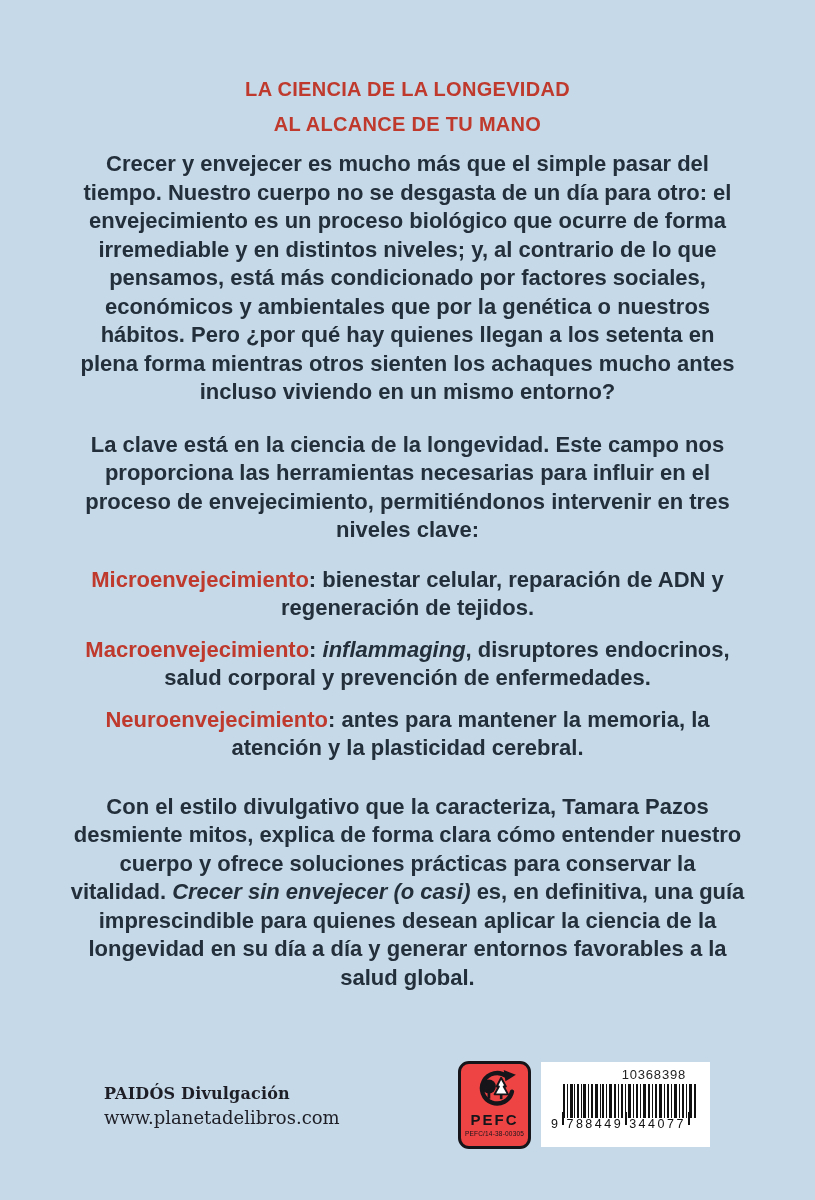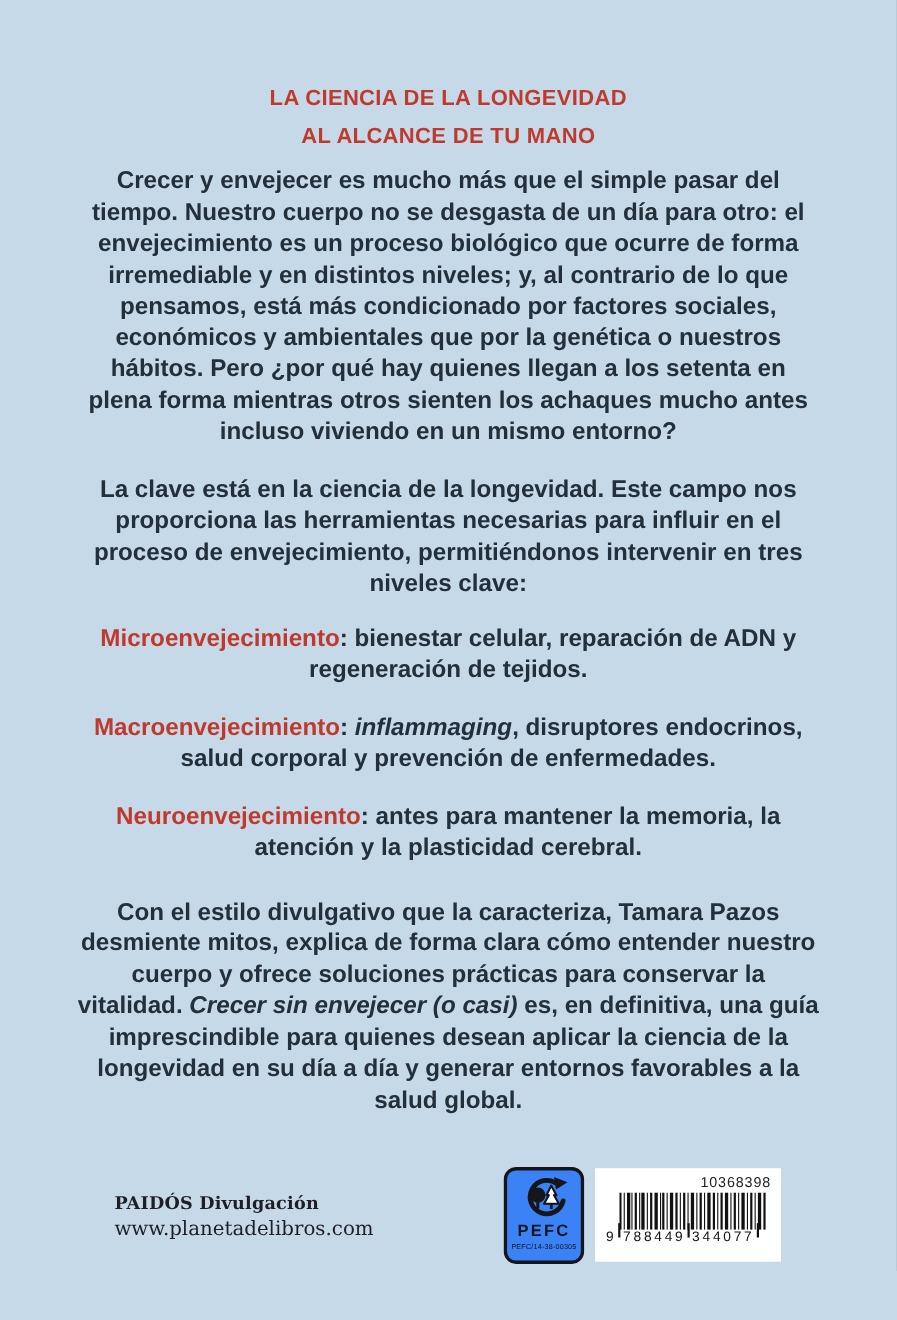--- a/index.html
+++ b/index.html
@@ -29,61 +29,61 @@
   .para {
     margin-top:8px;
     font-size:22px;
     line-height:28.5px;
     font-weight:700;
   }
   .para.second { margin-top:24px; }
   .levels { margin-top:21px; }
   .level { 
     font-size:22px; line-height:28.5px; font-weight:700;
-    margin-top:24px;
+    margin-top:13px;
   }
   .level:first-child { margin-top:0; }
   .level .term { color:#bf3a2c; }
   .level em, .closing em { font-style:italic; }
   .closing { margin-top:30px; }
 
   
   .publisher {
     position:absolute; left:104px; top:1084px;
     text-align:left; color:#1e1e26;
     font-family:"DejaVu Serif", serif;
   }
   .imprint { font-size:16px; font-weight:bold; letter-spacing:.2px; }
   .url { font-size:18px; line-height:23px; margin-top:3px; }
   .url + .url { margin-top:0;text-align:right; }
 
   .pefc-box {
     position:absolute; left:458px; top:1061px;
     width:73px; height:88px;
-    background:#3b82f6;
+    background:#ef4444;
     border:3px solid #15151a;
     border-radius:11px;
     display:flex; flex-direction:column; align-items:center;
   }
   .pefc-mark { margin-top:6px; }
   .pefc-label {
     font-size:15px; font-weight:800; letter-spacing:2px;
     color:#15151a; margin-top:1px;
   }
   .pefc-cert { font-size:6.5px; color:#15151a; margin-top:2px; letter-spacing:.2px; }
 
   .barcode-box {
     position:absolute; left:541px; top:1062px;
     width:169px; height:85px;
     background:#ffffff;
   }
   .barcode-number {
     text-align:right;
     font-size:13px; letter-spacing:.8px; color:#222;
-    padding:5px 9px 0 0;
+    padding:5px 24px 0 0;
   }
   .barcode-bars { display:block; margin:2px 0 0 22px; }
   .ean-row {
     display:flex; align-items:flex-start;
     margin-left:8px; margin-top:-1px;
     font-size:12.5px; color:#111; letter-spacing:2.5px;
   }
   .ean-row .group { padding:0 2px; }
   .guard {
     width:2px; height:13px; background:#111;

